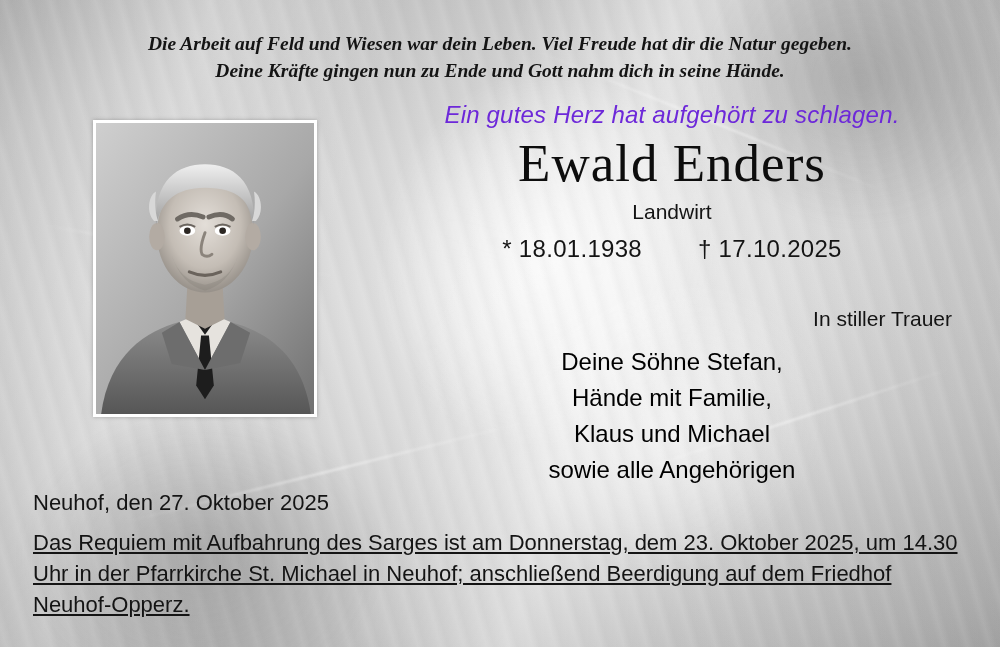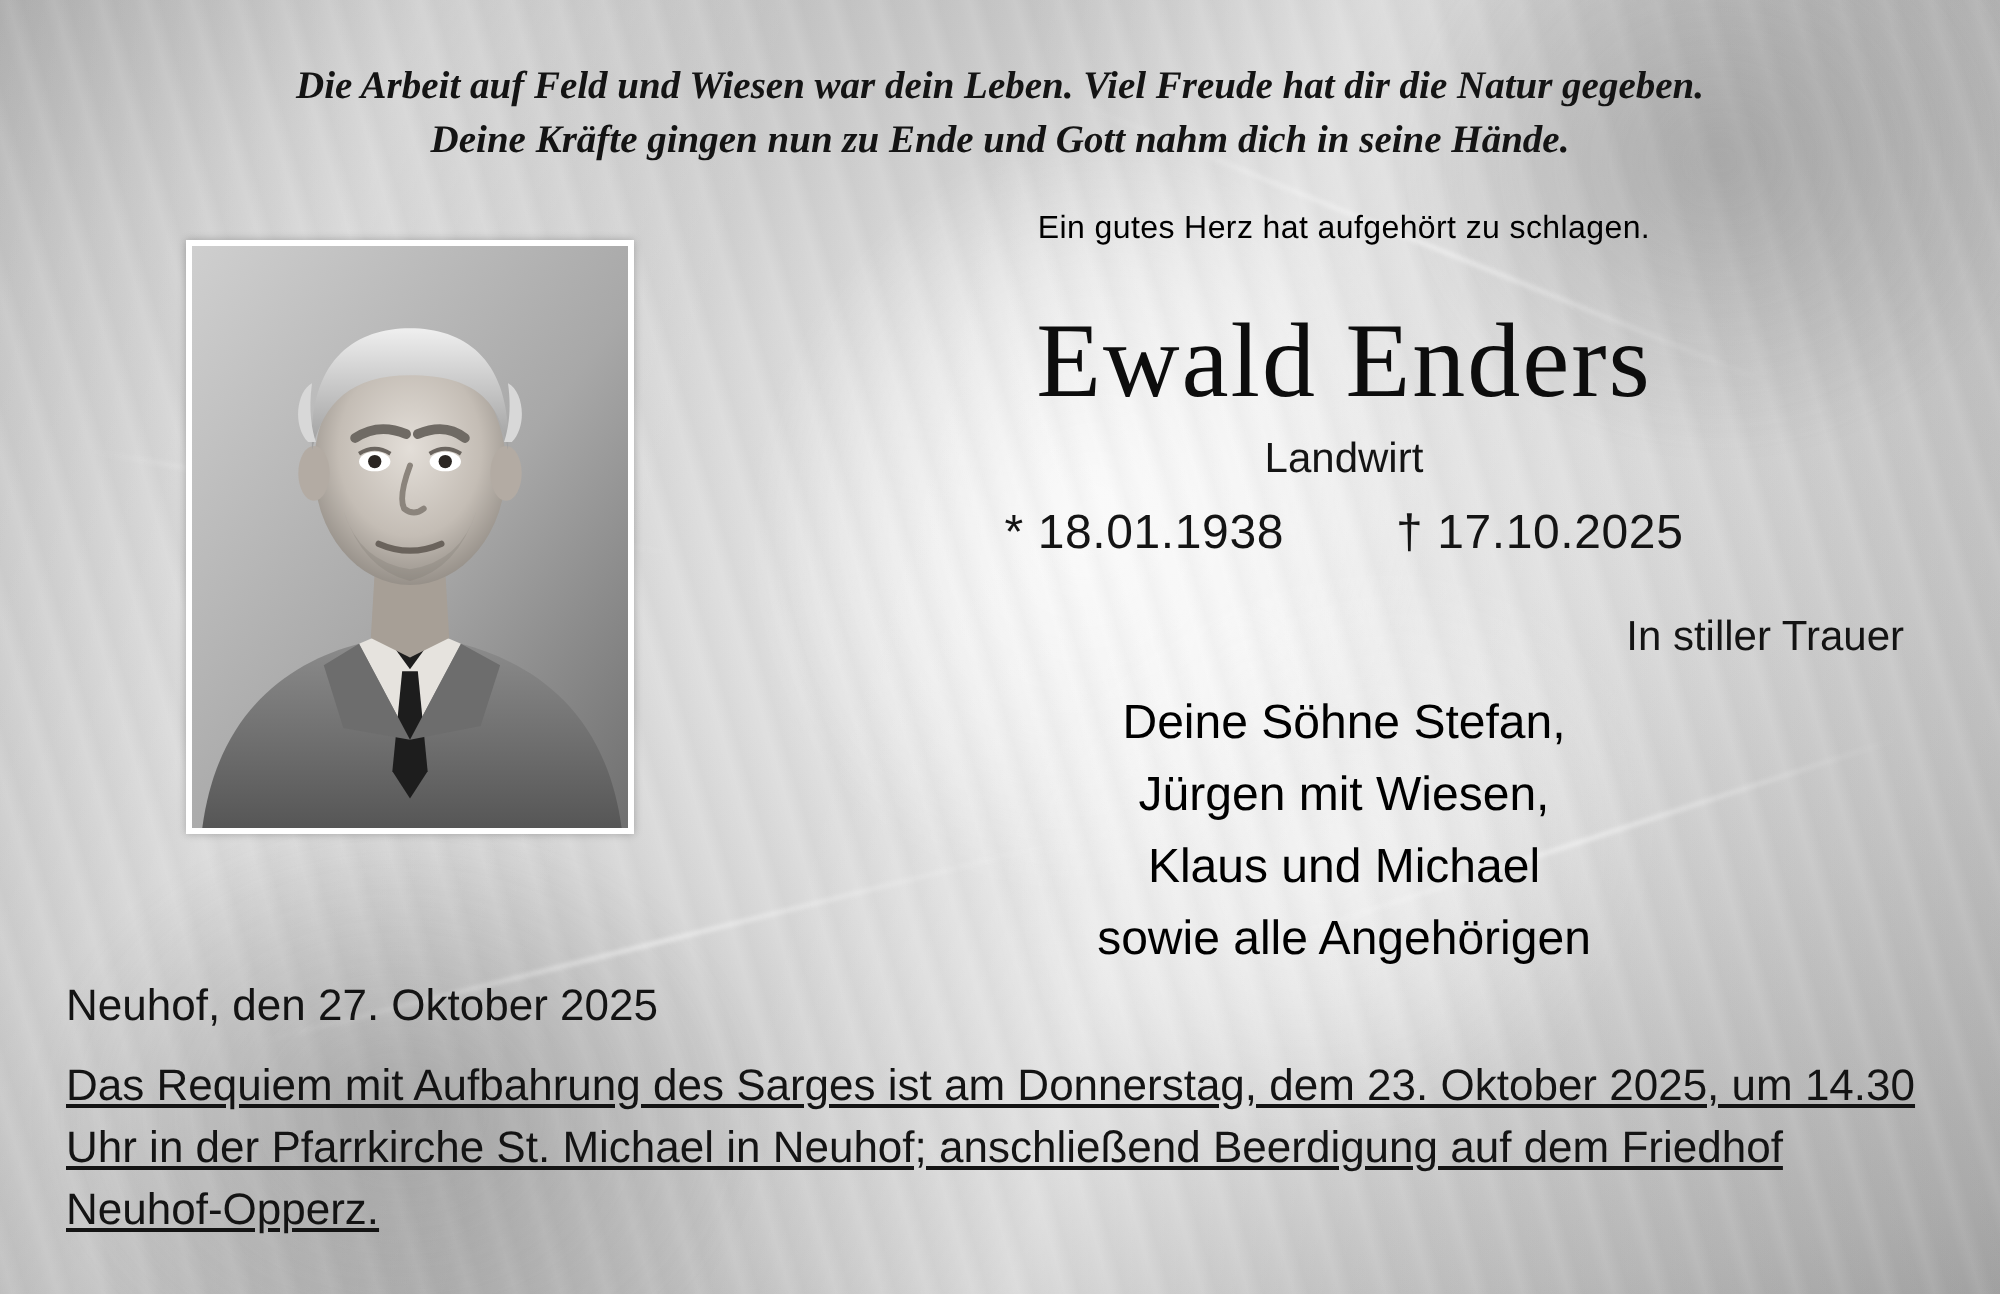--- a/index.html
+++ b/index.html
@@ -124,27 +124,28 @@
   .portrait svg { display: block; width: 100%; height: 100%; }
 
   .right-block {
     position: absolute;
     left: 392px;
     top: 100px;
     width: 560px;
     text-align: center;
   }
   .heart-line {
-    font-size: 16px;
+    font-size: 24px;
     line-height: 30px;
-    color: #000000;
+    color: #6d28d9;
     letter-spacing: .2px;
+    font-style: italic;
   }
   .name {
-    margin-top: 22px;
+    margin-top: 4px;
     font-family: "Liberation Serif", serif;
     font-size: 53px;
     line-height: 58px;
     font-weight: 400;
     letter-spacing: 1px;
     color: #0d0d0d;
   }
   .profession {
     margin-top: 6px;
     font-size: 21px;
@@ -289,21 +290,21 @@
       <div class="profession">Landwirt</div>
       <div class="dates">
         <span>* 18.01.1938</span><span class="gap"></span><span>† 17.10.2025</span>
       </div>
     </div>
 
     <div class="mourn-block">
       <div class="mourn-head">In stiller Trauer</div>
       <div class="mourn-list">
         <div>Deine Söhne Stefan,</div>
-        <div>Jürgen mit Wiesen,</div>
+        <div>Hände mit Familie,</div>
         <div>Klaus und Michael</div>
         <div>sowie alle Angehörigen</div>
       </div>
     </div>
 
     <div class="footer">
       <div class="place-date">Neuhof, den 27. Oktober 2025</div>
       <div class="requiem">Das Requiem mit Aufbahrung des Sarges ist am Donnerstag, dem 23. Oktober 2025, um 14.30 Uhr in der Pfarrkirche St. Michael in Neuhof; anschließend Beerdigung auf dem Friedhof Neuhof-Opperz.</div>
     </div>
 

